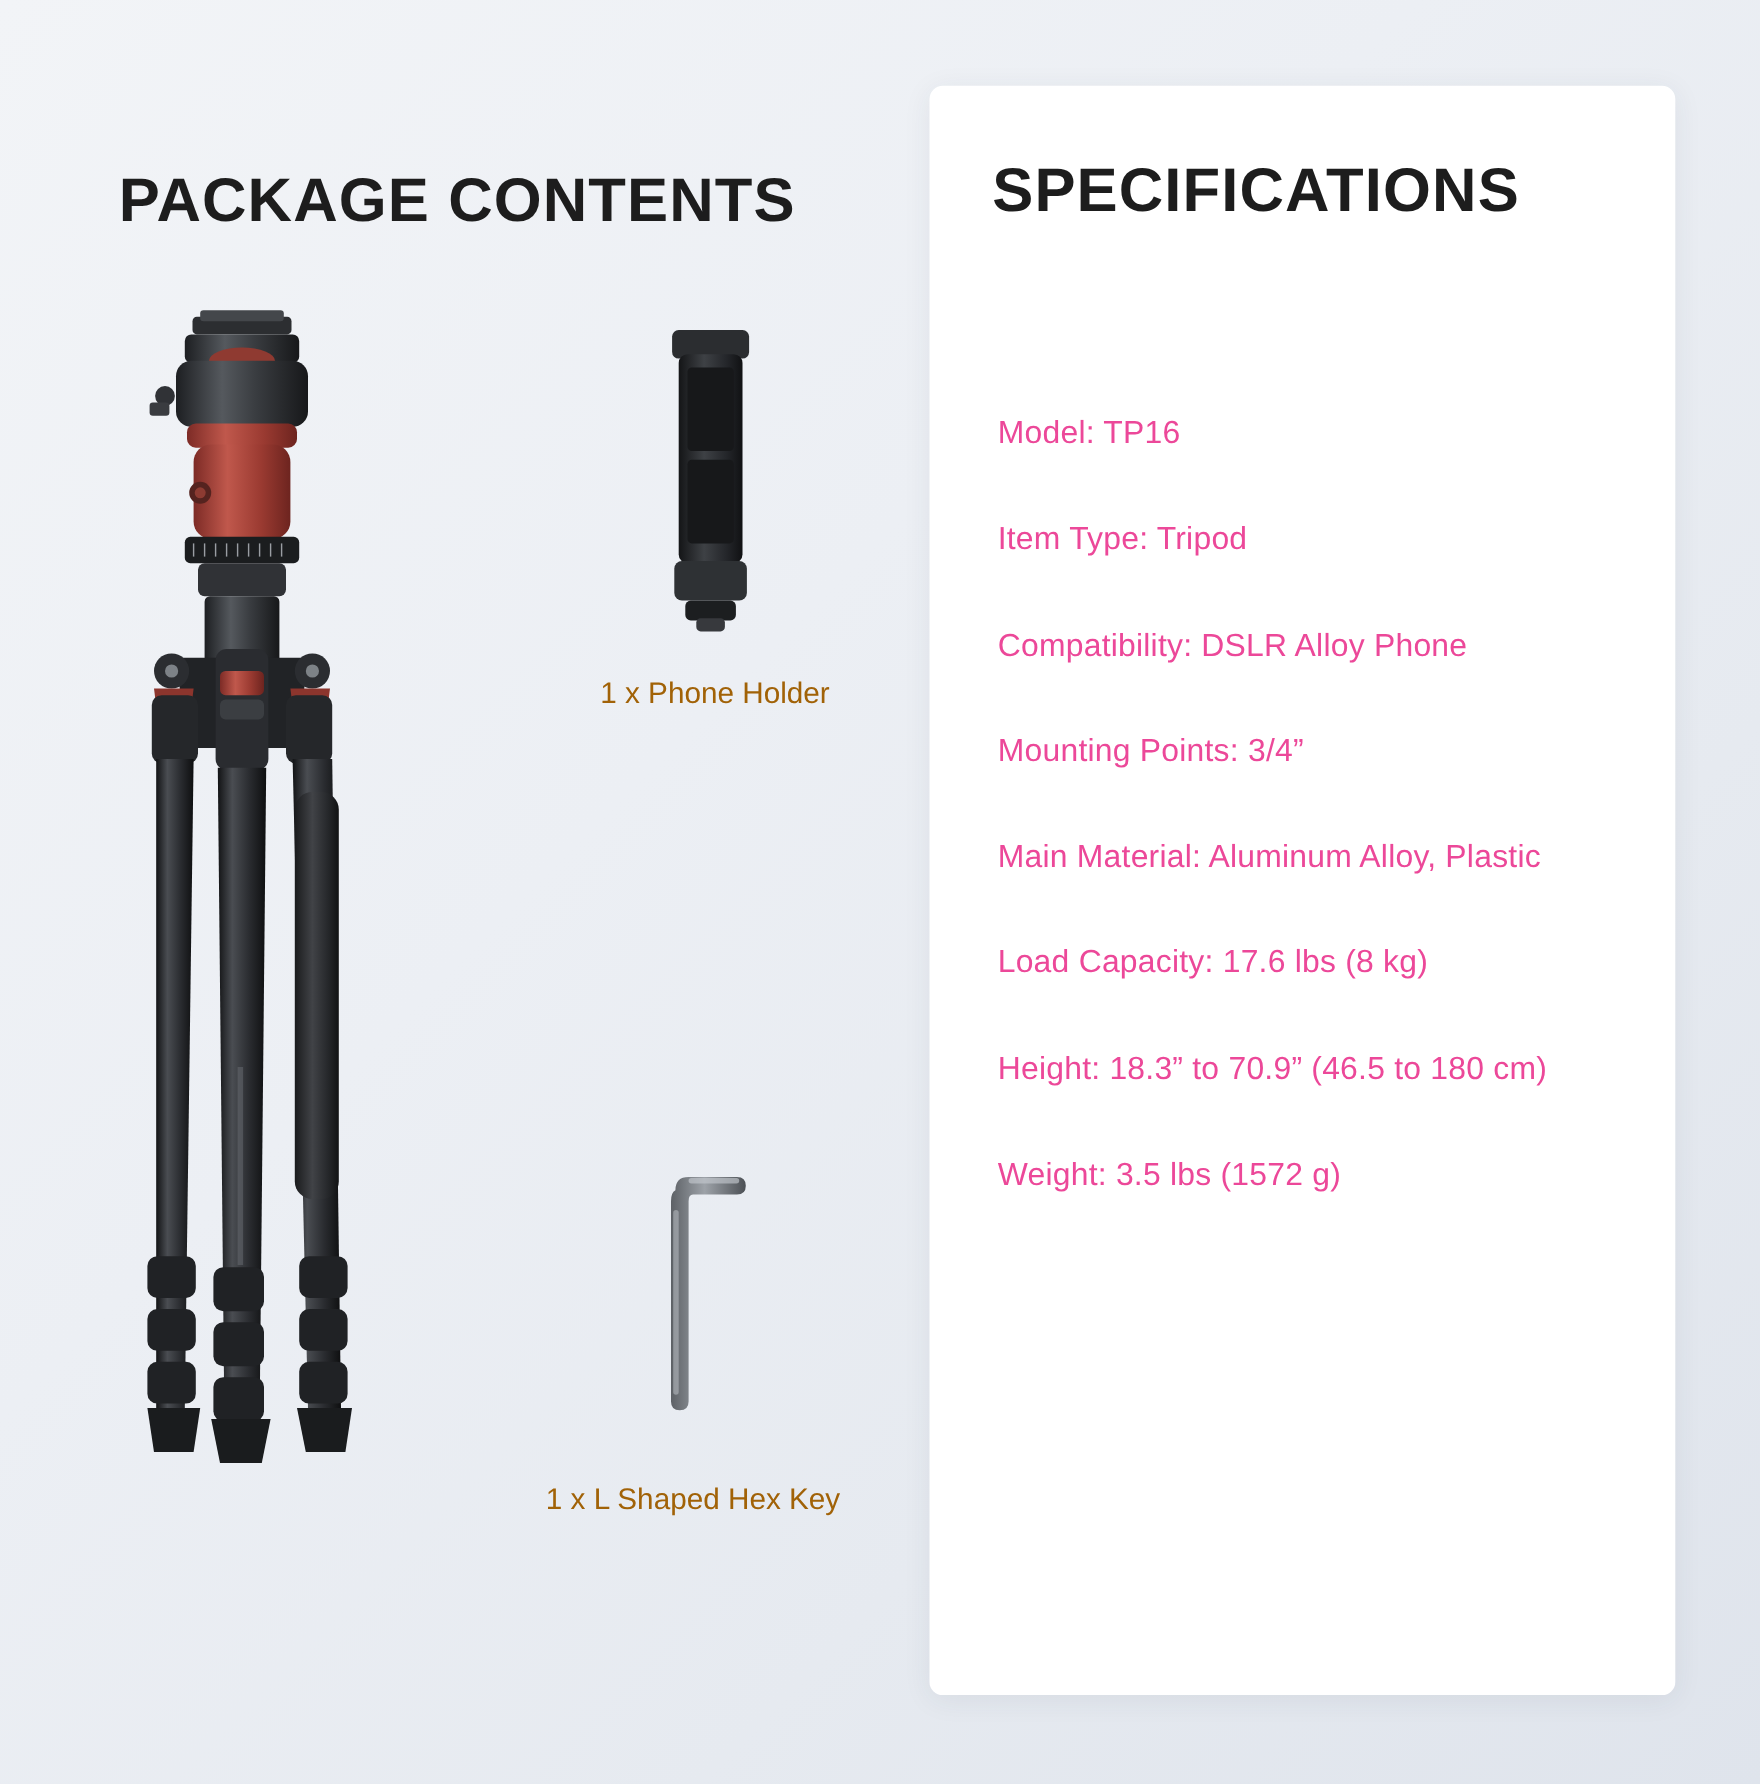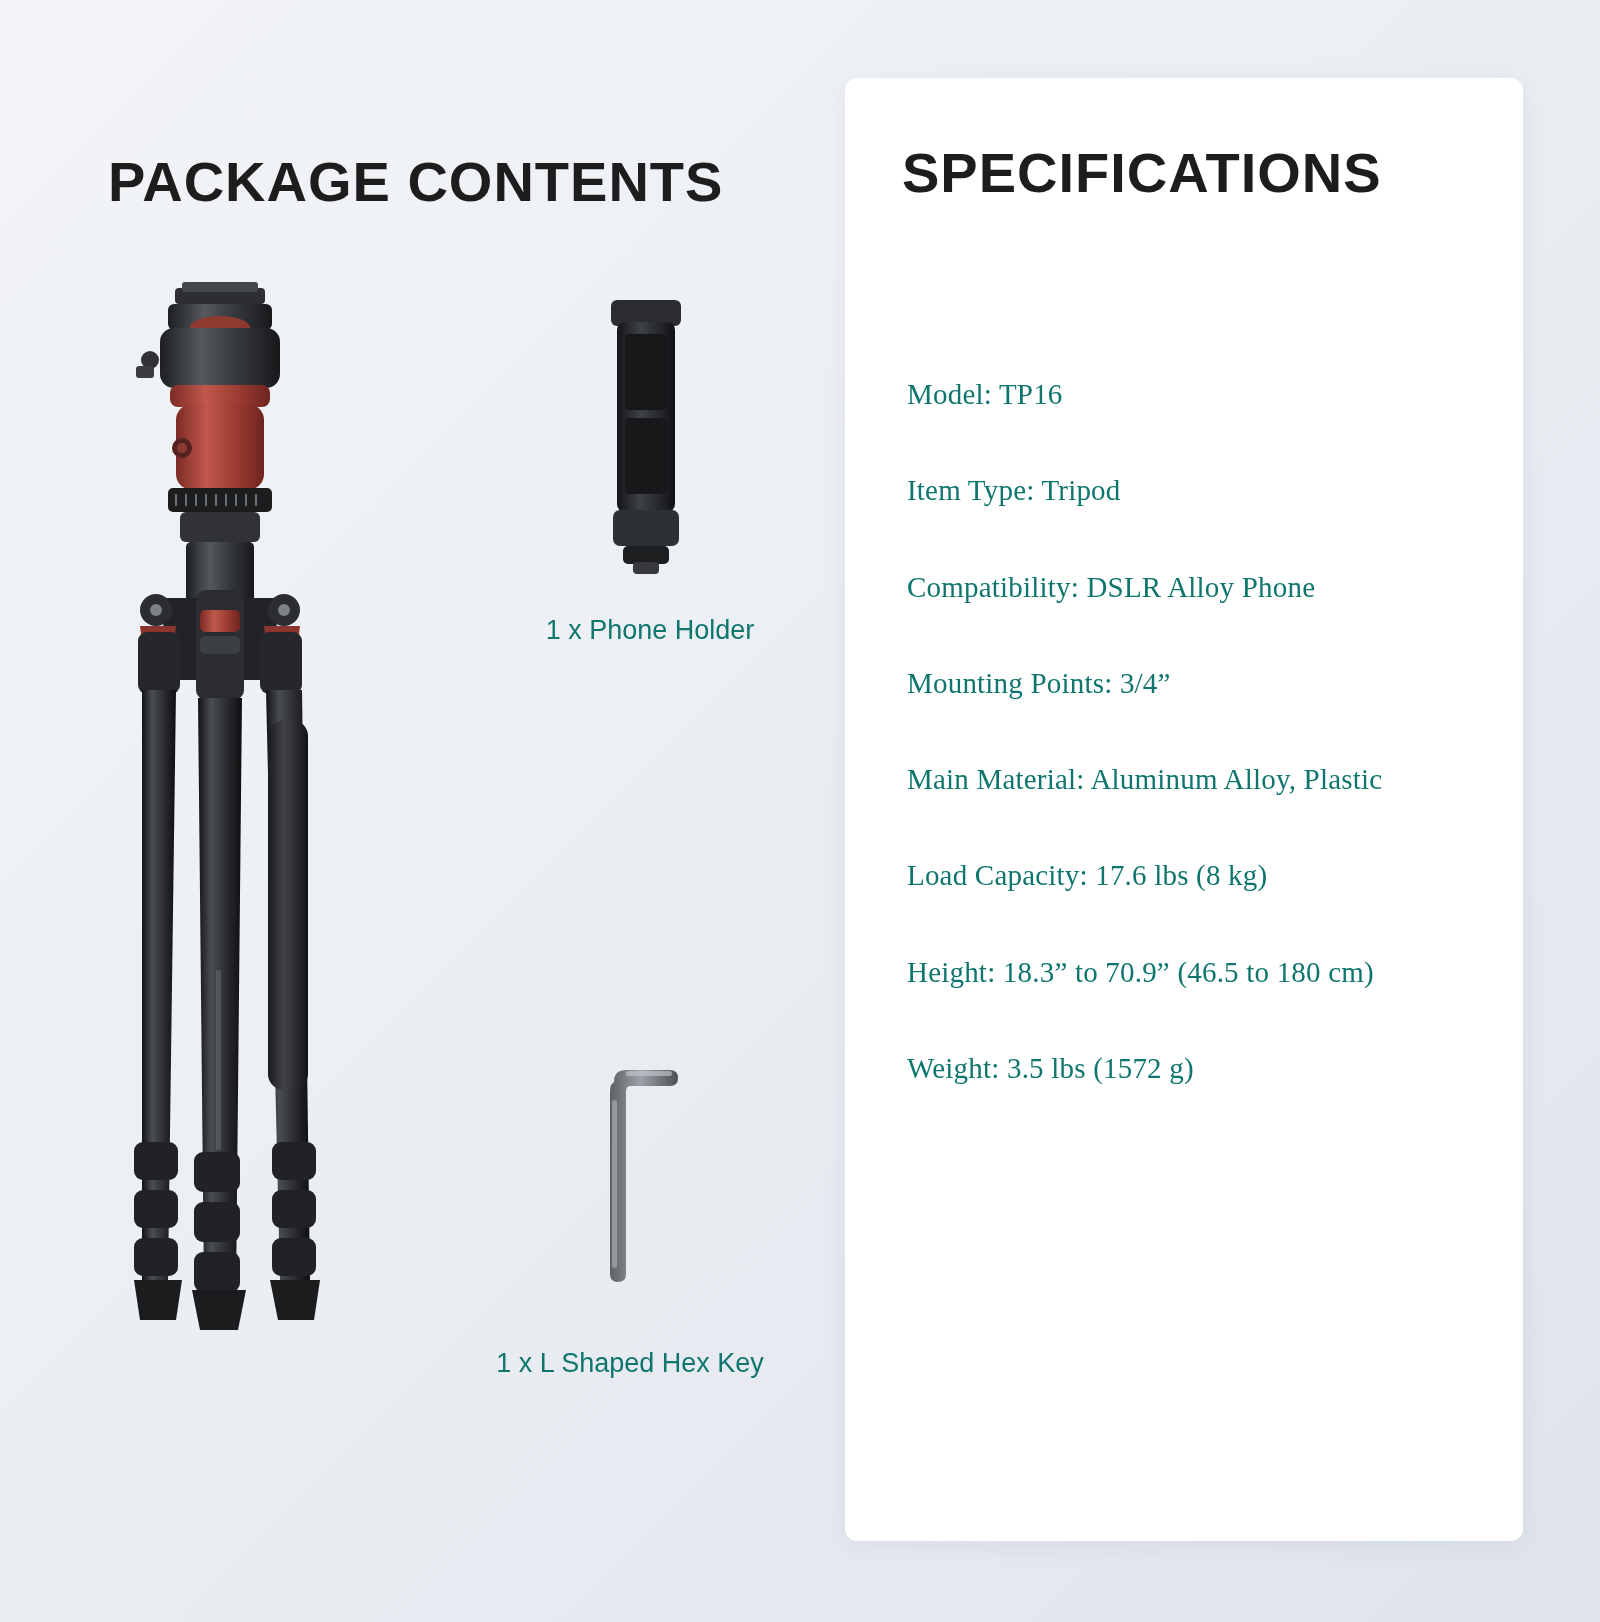--- a/index.html
+++ b/index.html
@@ -44,21 +44,21 @@
     left: 120px;
     top: 280px;
     width: 290px;
     height: 1060px;
   }
 
   .caption {
     position: absolute;
     text-align: center;
     font-size: 27px;
-    color: #0f766e;
+    color: #a16207;
     line-height: 1.4;
   }
 
   .cap-tripod {
     left: 55px;
     top: 1345px;
     width: 420px;
   }
 
   .cap-phone {
@@ -116,25 +116,24 @@
   .spec-list {
     position: absolute;
     left: 62px;
     top: 298px;
     width: 580px;
     list-style: none;
   }
 
   .spec-item {
     font-size: 29px;
-    color: #0f766e;
+    color: #ec4899;
     margin-bottom: 60px;
     line-height: 1.25;
     letter-spacing: 0.2px;
-    font-family: Liberation Serif, serif;
   }
 </style>
 </head>
 <body>
 
 <div class="page">
 
   <div class="left-panel">
 
     <div class="left-title">PACKAGE CONTENTS</div>

